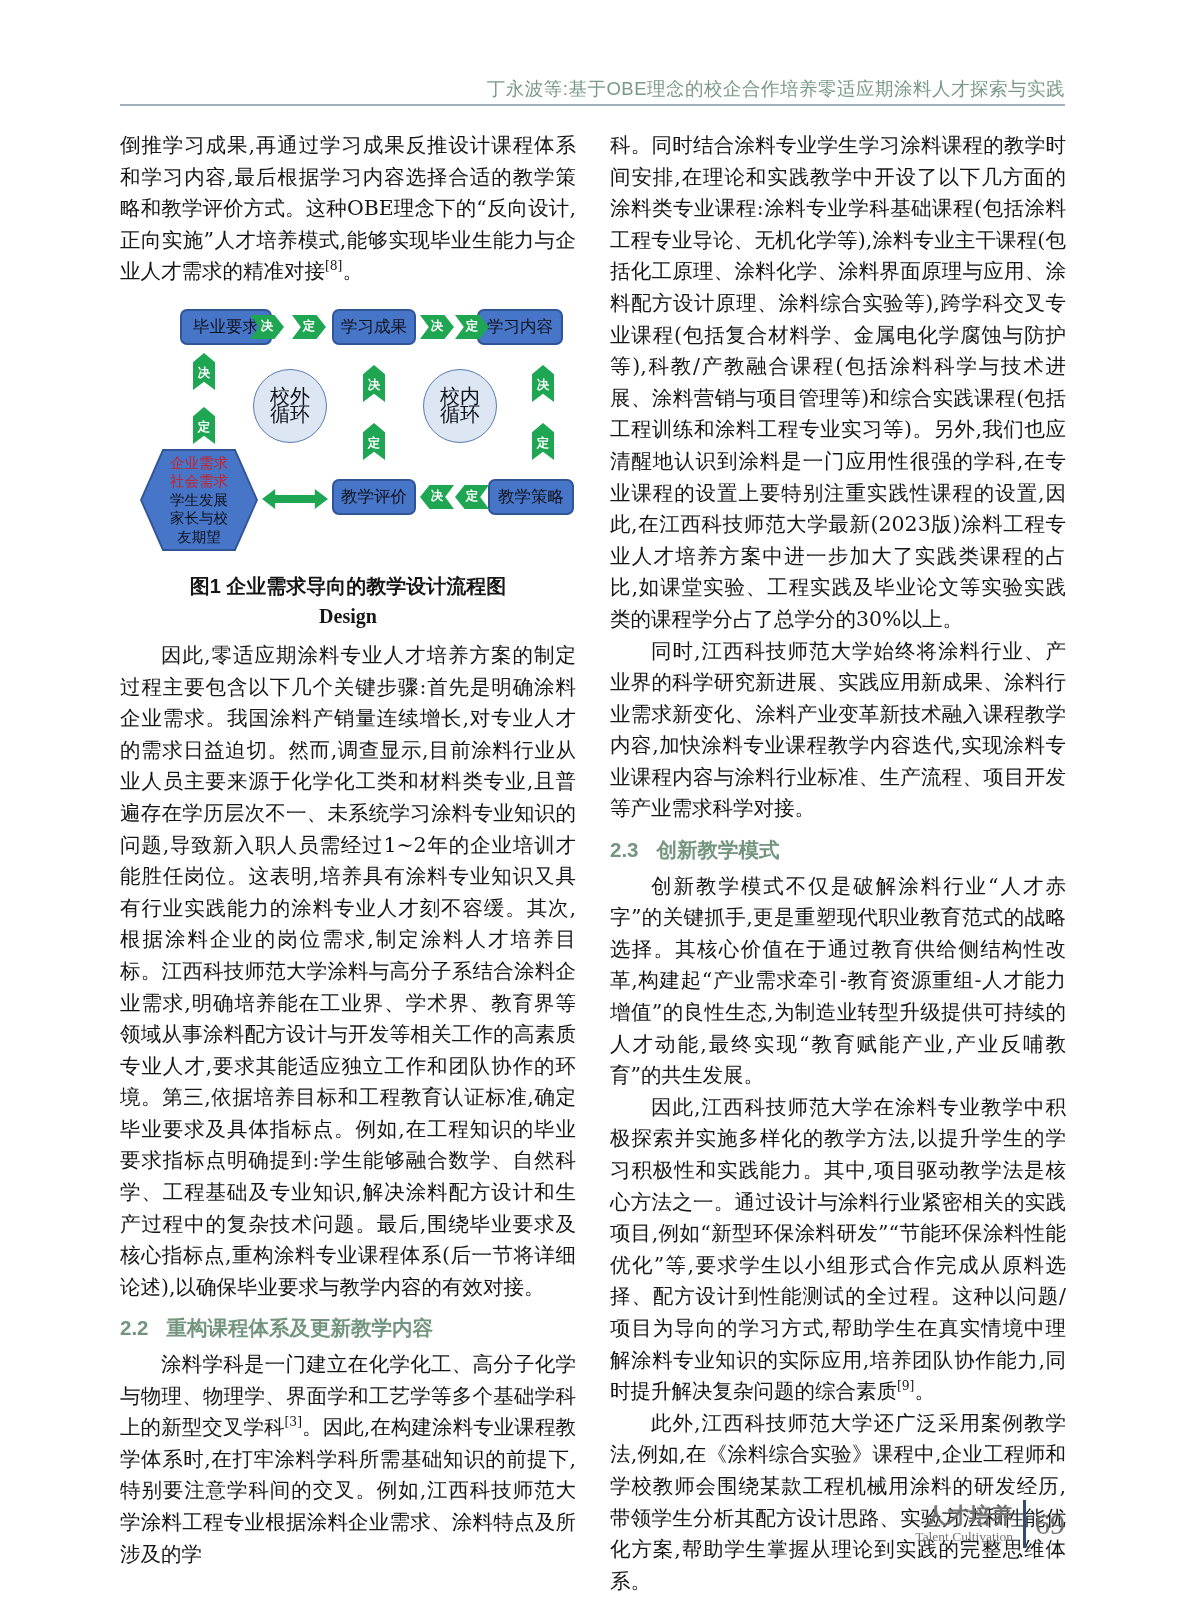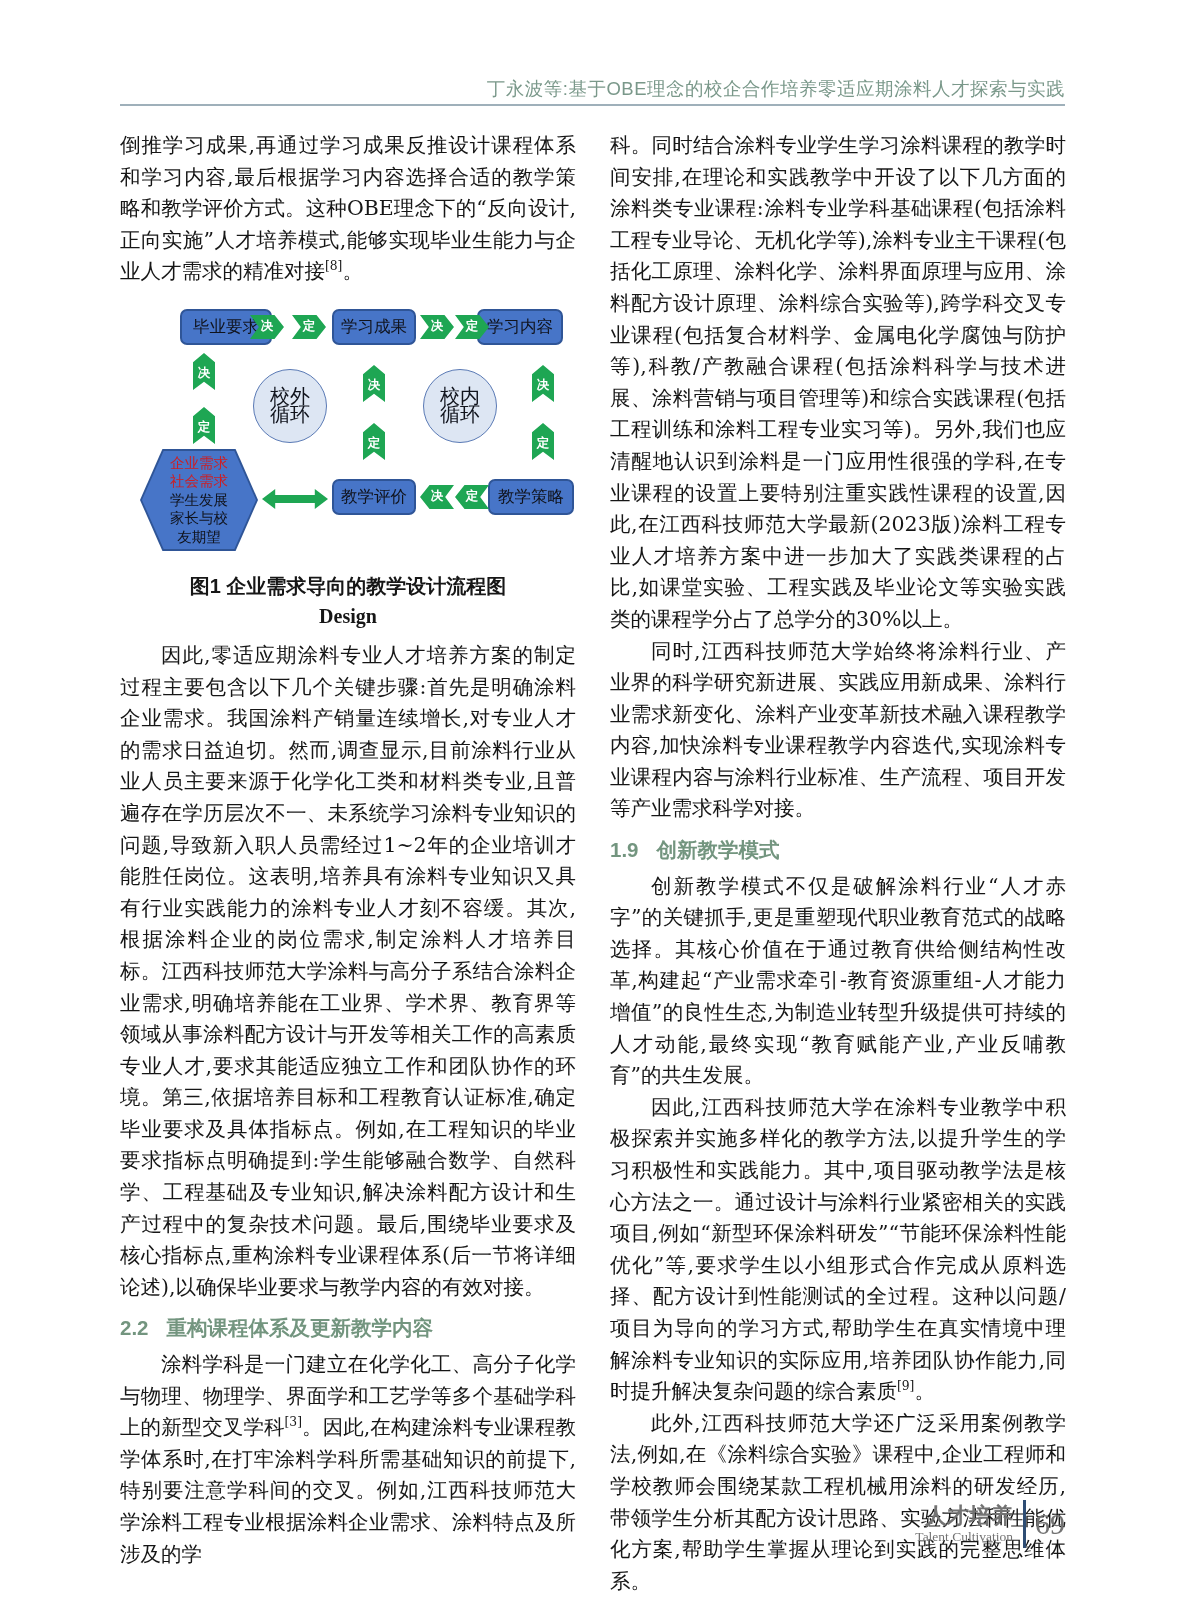--- a/index.html
+++ b/index.html
@@ -127,21 +127,21 @@
     <div class="sec-head">
       <span class="sec-num">2.2</span><span>重构课程体系及更新教学内容</span>
     </div>
     <p class="para ind">涂料学科是一门建立在化学化工、高分子化学与物理、物理学、界面学和工艺学等多个基础学科上的新型交叉学科<sup>[3]</sup>。因此,在构建涂料专业课程教学体系时,在打牢涂料学科所需基础知识的前提下,特别要注意学科间的交叉。例如,江西科技师范大学涂料工程专业根据涂料企业需求、涂料特点及所涉及的学</p>
   </div>
 
   <div class="col col-right">
     <p class="para">科。同时结合涂料专业学生学习涂料课程的教学时间安排,在理论和实践教学中开设了以下几方面的涂料类专业课程:涂料专业学科基础课程(包括涂料工程专业导论、无机化学等),涂料专业主干课程(包括化工原理、涂料化学、涂料界面原理与应用、涂料配方设计原理、涂料综合实验等),跨学科交叉专业课程(包括复合材料学、金属电化学腐蚀与防护等),科教/产教融合课程(包括涂料科学与技术进展、涂料营销与项目管理等)和综合实践课程(包括工程训练和涂料工程专业实习等)。另外,我们也应清醒地认识到涂料是一门应用性很强的学科,在专业课程的设置上要特别注重实践性课程的设置,因此,在江西科技师范大学最新(2023版)涂料工程专业人才培养方案中进一步加大了实践类课程的占比,如课堂实验、工程实践及毕业论文等实验实践类的课程学分占了总学分的30%以上。</p>
     <p class="para ind">同时,江西科技师范大学始终将涂料行业、产业界的科学研究新进展、实践应用新成果、涂料行业需求新变化、涂料产业变革新技术融入课程教学内容,加快涂料专业课程教学内容迭代,实现涂料专业课程内容与涂料行业标准、生产流程、项目开发等产业需求科学对接。</p>
     <div class="sec-head">
-      <span class="sec-num">1.9</span><span>创新教学模式</span>
+      <span class="sec-num">2.3</span><span>创新教学模式</span>
     </div>
     <p class="para ind">创新教学模式不仅是破解涂料行业“人才赤字”的关键抓手,更是重塑现代职业教育范式的战略选择。其核心价值在于通过教育供给侧结构性改革,构建起“产业需求牵引-教育资源重组-人才能力增值”的良性生态,为制造业转型升级提供可持续的人才动能,最终实现“教育赋能产业,产业反哺教育”的共生发展。</p>
     <p class="para ind">因此,江西科技师范大学在涂料专业教学中积极探索并实施多样化的教学方法,以提升学生的学习积极性和实践能力。其中,项目驱动教学法是核心方法之一。通过设计与涂料行业紧密相关的实践项目,例如“新型环保涂料研发”“节能环保涂料性能优化”等,要求学生以小组形式合作完成从原料选择、配方设计到性能测试的全过程。这种以问题/项目为导向的学习方式,帮助学生在真实情境中理解涂料专业知识的实际应用,培养团队协作能力,同时提升解决复杂问题的综合素质<sup>[9]</sup>。</p>
     <p class="para ind">此外,江西科技师范大学还广泛采用案例教学法,例如,在《涂料综合实验》课程中,企业工程师和学校教师会围绕某款工程机械用涂料的研发经历,带领学生分析其配方设计思路、实验方法和性能优化方案,帮助学生掌握从理论到实践的完整思维体系。</p>
     <p class="para ind">翻转课堂的引入更是提升了学生的学习主动性</p>
   </div>
 
   <div class="footer">
     <div class="foot-label">
       <div class="foot-zh">人才培养</div>

